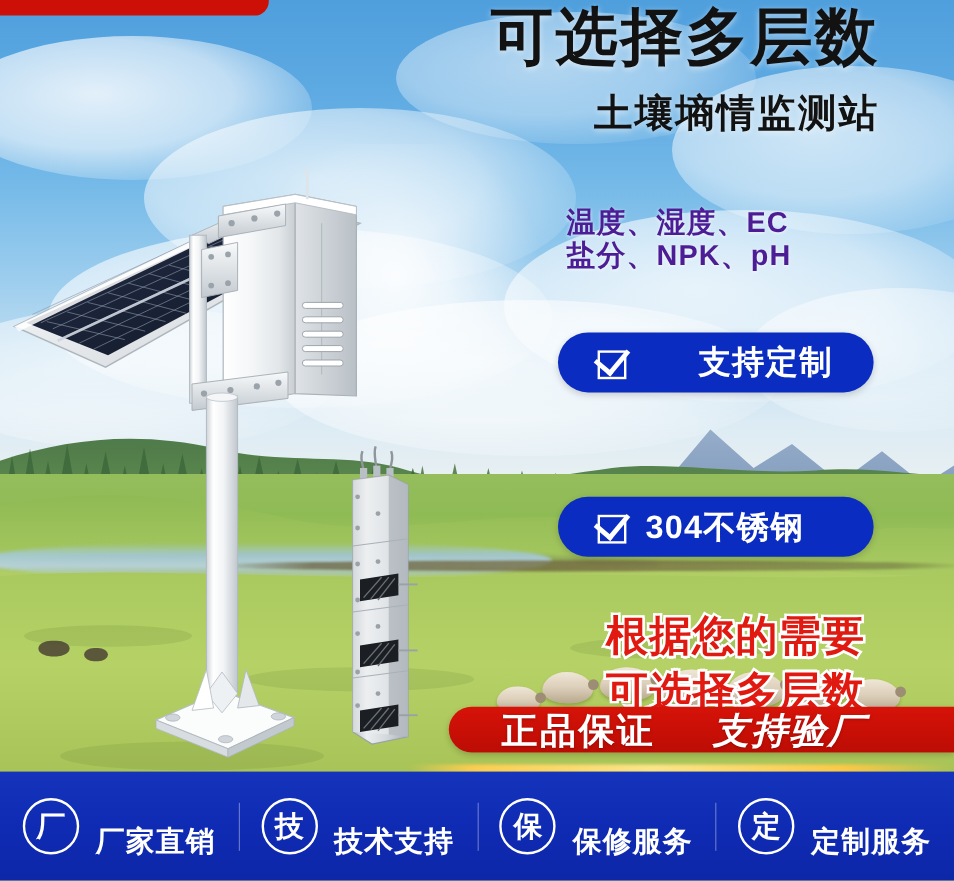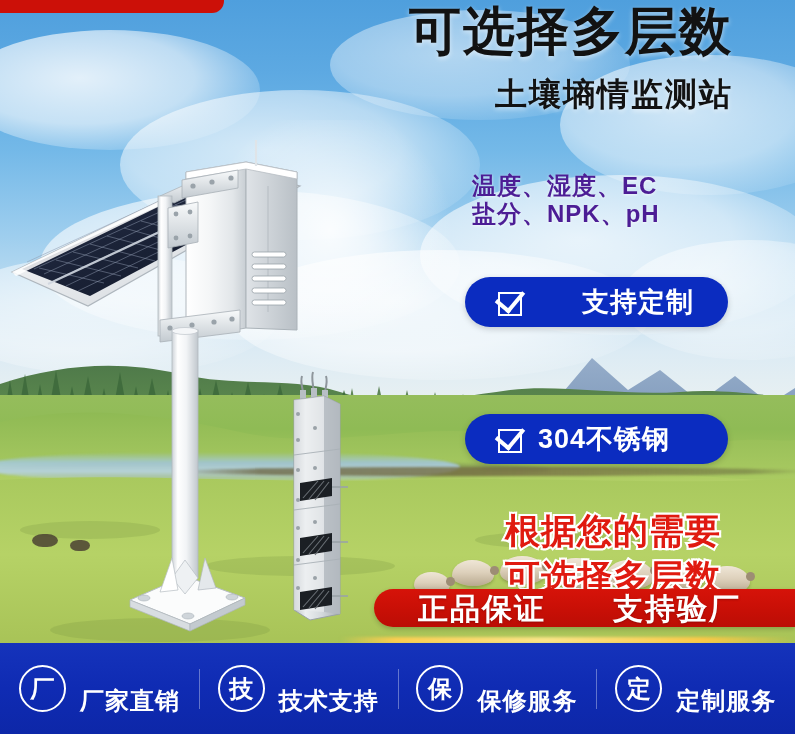--- a/index.html
+++ b/index.html
@@ -267,21 +267,21 @@
   }
   .banner .btext {
     color: #ffffff;
     font-size: 30px;
     font-weight: bold;
     letter-spacing: 2px;
     white-space: nowrap;
     text-shadow: 0 1px 2px rgba(110,0,0,.5);
   }
   .banner .b1 { margin-left: 44px; }
-  .banner .b2 { margin-left: 67px; }
+  .banner .b2 { margin-left: 48px; font-style: italic; }
   .banner-glow {
     position: absolute;
     left: 340px; top: 637px;
     width: 455px; height: 7px;
     background: linear-gradient(90deg,
       rgba(255,215,90,0) 0%,
       rgba(255,205,80,.95) 12%,
       rgba(255,230,140,.95) 45%,
       rgba(255,200,70,.95) 80%,
       rgba(255,200,70,0) 100%);

